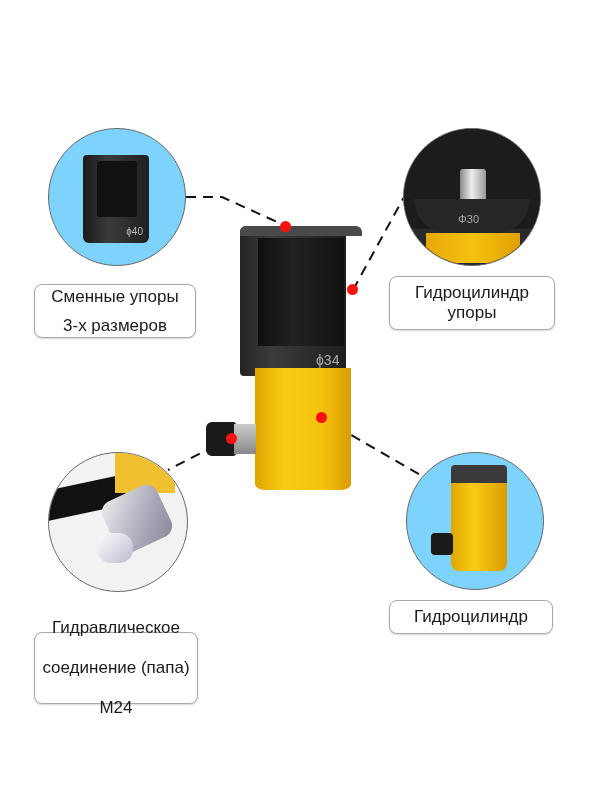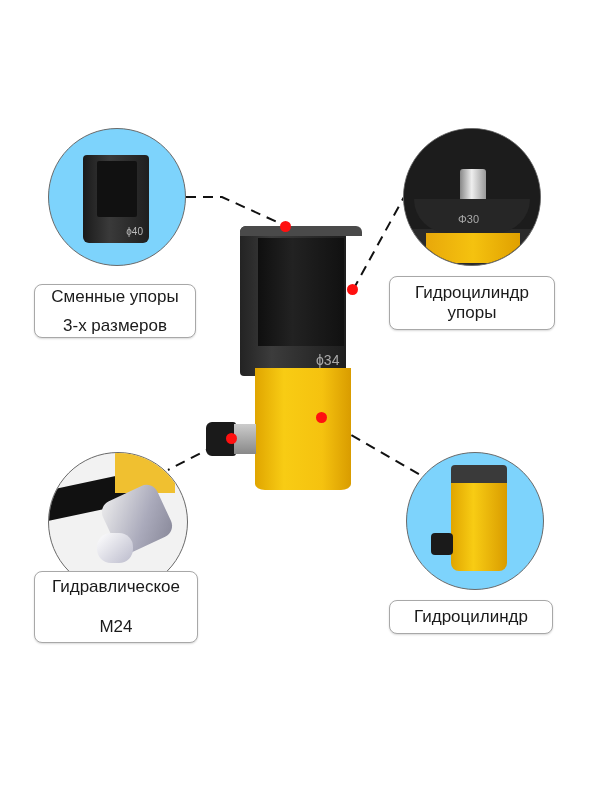--- a/index.html
+++ b/index.html
@@ -73,19 +73,20 @@
   <div class="abs" style="left:58px;top:38px;width:60px;height:56px;background:linear-gradient(135deg,#eee,#aab 60%,#889);border-radius:12px;transform:rotate(-25deg);"></div>
   <div class="abs" style="left:48px;top:80px;width:36px;height:30px;background:linear-gradient(135deg,#fff,#bbc);border-radius:14px;"></div>
 </div>
 
 <div class="circle" style="left:406px;top:452px;width:136px;height:136px;">
   <div class="abs" style="left:44px;top:12px;width:56px;height:18px;background:#3a3a3a;border-radius:4px 4px 0 0;"></div>
   <div class="abs" style="left:44px;top:30px;width:56px;height:88px;background:linear-gradient(90deg,#e0a500,#f8cc14 40%,#d99c00);border-radius:0 0 8px 8px;"></div>
   <div class="abs" style="left:24px;top:80px;width:22px;height:22px;background:#1a1a1a;border-radius:4px;"></div>
 </div>
 
-<div class="label" style="left:34px;top:571px;width:162px;height:70px;gap:20px;">
+<div class="label" style="left:34px;top:632px;width:162px;height:70px;gap:20px;">
   <span>Гидравлическое</span>
+  <span>соединение (папа)</span>
   <span>М24</span>
 </div>
 <div class="label" style="left:389px;top:600px;width:162px;height:32px;text-align:right;">
   <span>Гидроцилиндр</span>
 </div>
 
 </body></html>

